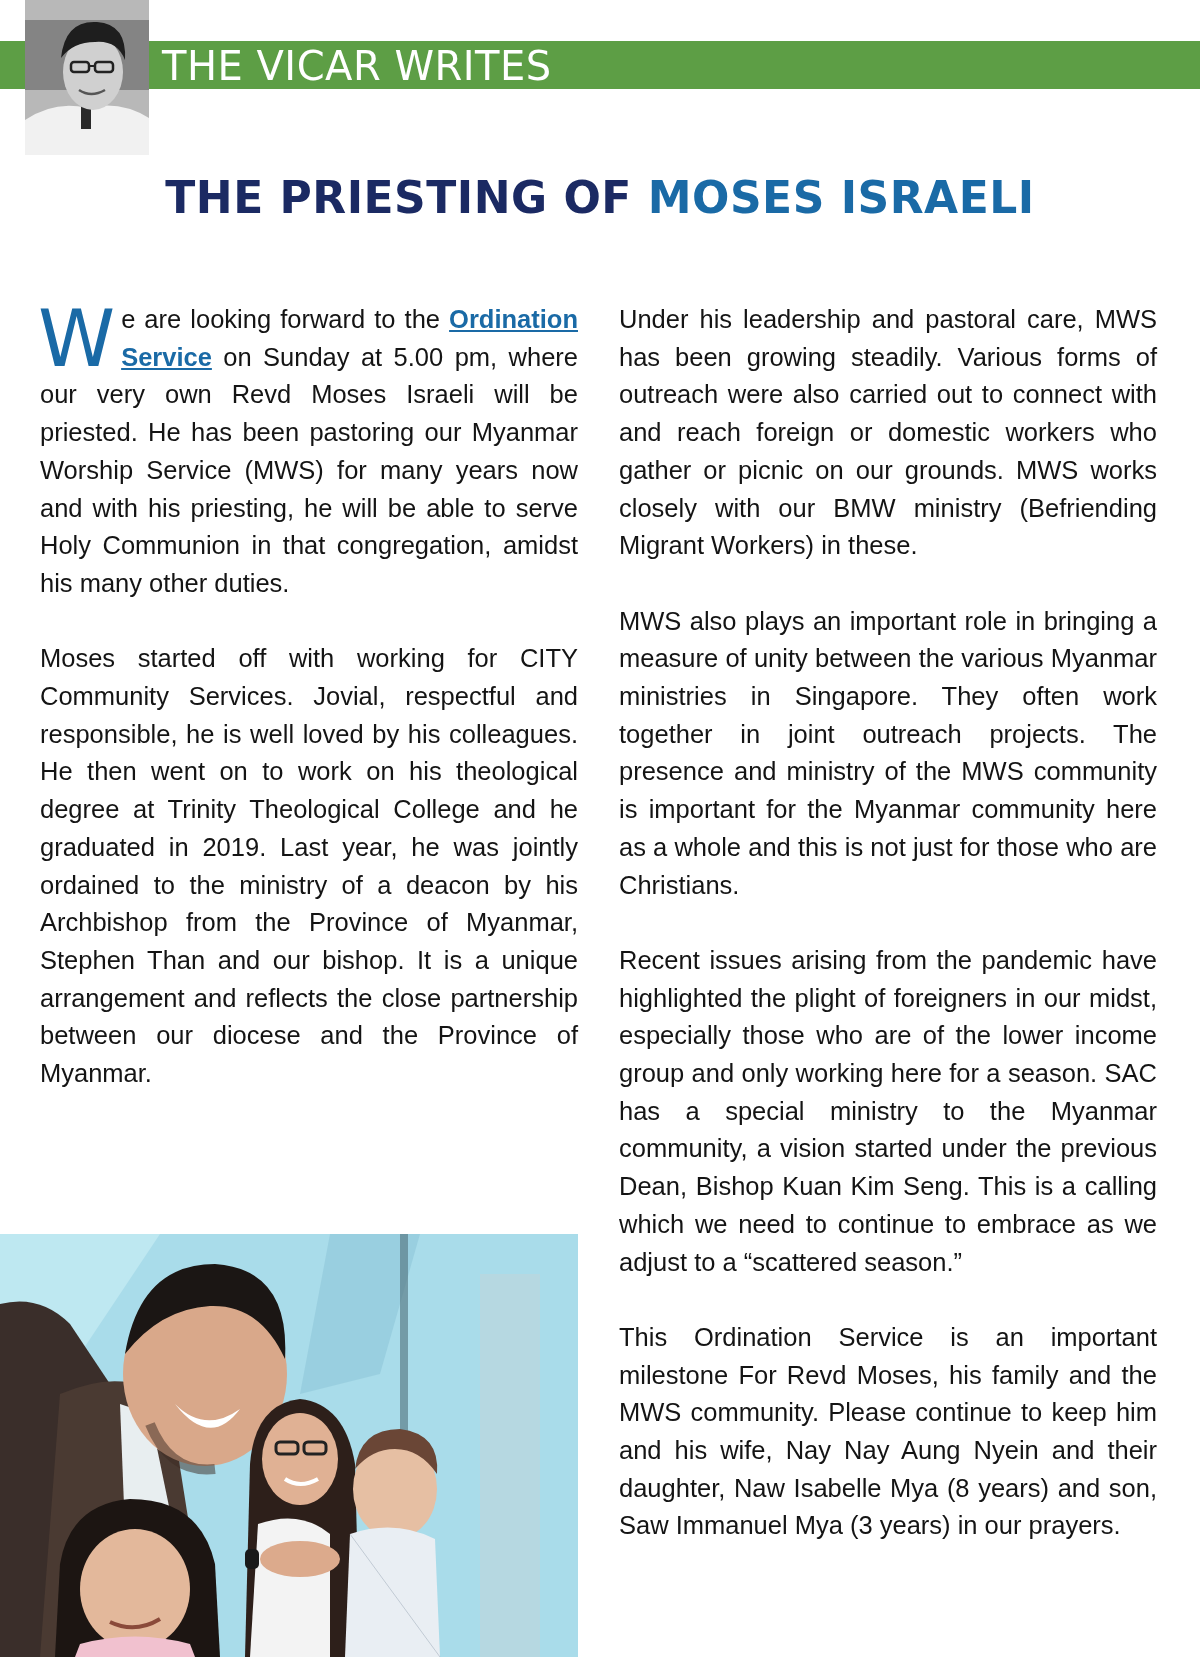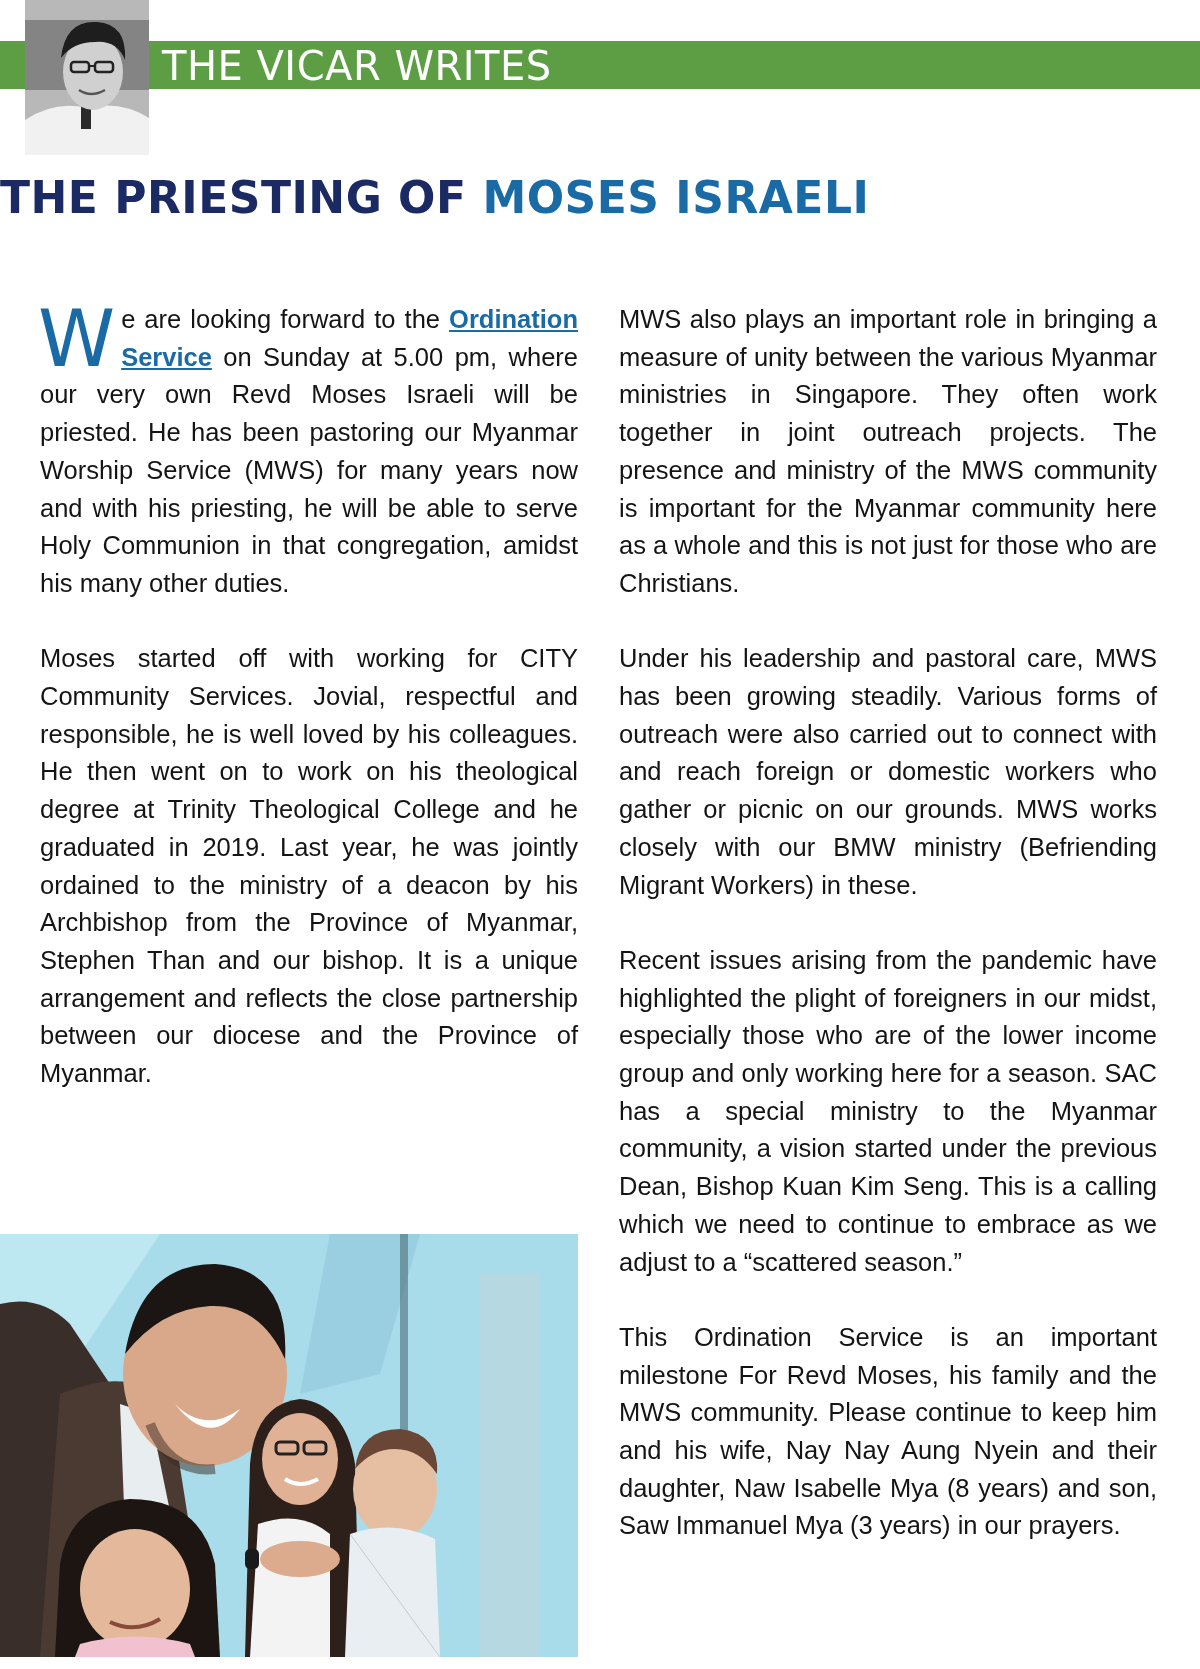--- a/index.html
+++ b/index.html
@@ -8,21 +8,21 @@
 
   .banner { position: absolute; left: 0; top: 41px; width: 1200px; height: 48px; background: #5d9e45; }
   .banner-title { position: absolute; left: 162px; top: 41px; height: 64px; line-height: 50px;
                   font-family: "DejaVu Sans", sans-serif; font-size: 40px; color: #ffffff;
                   letter-spacing: 0.5px; font-weight: normal; }
 
   .portrait { position: absolute; left: 25px; top: 0; width: 124px; height: 155px; overflow: hidden;
               background: linear-gradient(180deg, #bdbdbd 0%, #9a9a9a 30%, #d9d9d9 70%, #ececec 100%); }
   .portrait svg { width: 100%; height: 100%; display: block; }
 
-  .headline { position: absolute; left: 0; width: 1200px; top: 172px; text-align: left;
+  .headline { position: absolute; left: 0; width: 1200px; top: 172px; text-align: center;
               font-family: "DejaVu Sans", sans-serif; font-weight: bold; font-size: 44px; letter-spacing: 0.5px; }
   .headline .h-part1 { color: #1b2a63; }
   .headline .h-part2 { color: #1a6aa6; }
 
   .col { position: absolute; top: 301px; width: 538px; font-family: "Liberation Sans", sans-serif;
          font-size: 25.5px; line-height: 37.7px; text-align: justify; color: #141414; }
   .col-left { left: 40px; }
   .col-right { left: 619px; top: 301px; }
   .col p { margin: 0 0 37.7px 0; text-align: justify; text-align-last: left; }
 
@@ -95,17 +95,17 @@
     <ellipse cx="135" cy="355" rx="55" ry="60" fill="#e3b89b"></ellipse>
     <path d="M110 388 Q135 400 160 385" fill="none" stroke="#8a4a3a" stroke-width="4"></path>
     <path d="M80 410 Q135 395 190 410 L195 423 L75 423 Z" fill="#f1c1cf"></path>
 
     <ellipse cx="300" cy="325" rx="40" ry="18" fill="#dcaa8c"></ellipse>
     <rect x="245" y="315" width="14" height="20" rx="5" fill="#1a1a1a"></rect>
   </svg>
 </div>
 
 <div class="col col-right">
+  <p>Under his leadership and pastoral care, MWS has been growing steadily. Various forms of outreach were also carried out to connect with and reach foreign or domestic workers who gather or picnic on our grounds. MWS works closely with our BMW ministry (Befriending Migrant Workers) in these.</p>
   <p>MWS also plays an important role in bringing a measure of unity between the various Myanmar ministries in Singapore. They often work together in joint outreach projects. The presence and ministry of the MWS community is important for the Myanmar community here as a whole and this is not just for those who are Christians.</p>
-  <p>Under his leadership and pastoral care, MWS has been growing steadily. Various forms of outreach were also carried out to connect with and reach foreign or domestic workers who gather or picnic on our grounds. MWS works closely with our BMW ministry (Befriending Migrant Workers) in these.</p>
   <p>Recent issues arising from the pandemic have highlighted the plight of foreigners in our midst, especially those who are of the lower income group and only working here for a season. SAC has a special ministry to the Myanmar community, a vision started under the previous Dean, Bishop Kuan Kim Seng. This is a calling which we need to continue to embrace as we adjust to a “scattered season.”</p>
   <p>This Ordination Service is an important milestone For Revd Moses, his family and the MWS community. Please continue to keep him and his wife, Nay Nay Aung Nyein and their daughter, Naw Isabelle Mya (8 years) and son, Saw Immanuel Mya (3 years) in our prayers.</p>
 </div>
 
 </body></html>

